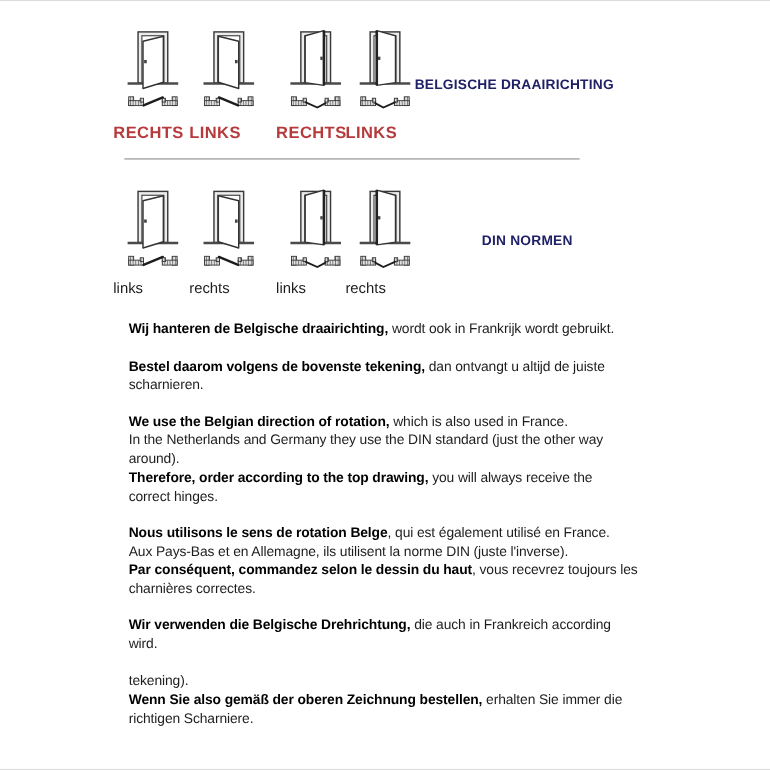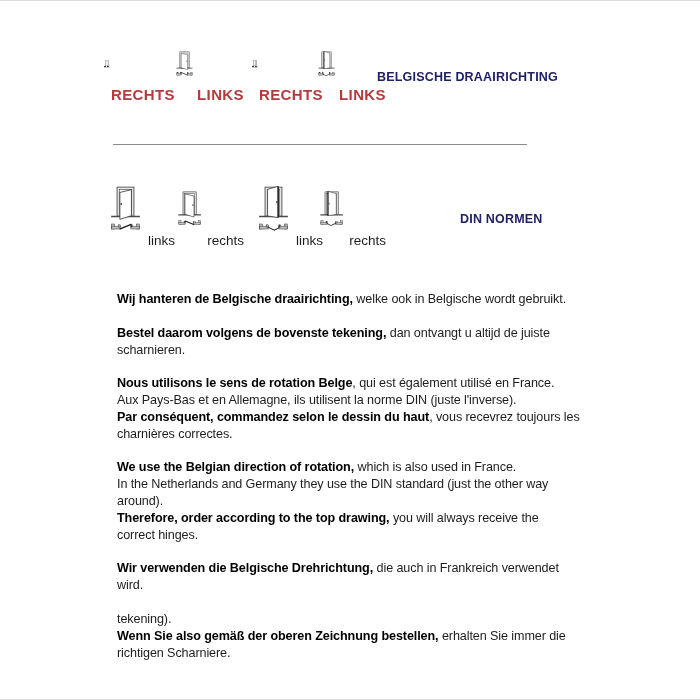--- a/index.html
+++ b/index.html
@@ -5,30 +5,30 @@
   html,body{margin:0;padding:0;background:#fff;}
   #canvas{position:relative;width:700px;height:700px;background:#ffffff;
           font-family:"Liberation Sans",sans-serif;overflow:hidden;}
   .hairline{position:absolute;left:0;width:700px;height:1px;background:#dcdcdc;}
   #hairline-top{top:0;}
   #hairline-bottom{top:699px;}
 
   .door-row{position:absolute;left:0;width:700px;height:0;}
   #belgian-row{top:25px;}
   #din-row{top:170px;}
-  .door-unit{position:absolute;top:0;width:72px;display:flex;flex-direction:row;align-items:flex-end;}
+  .door-unit{position:absolute;top:0;width:72px;display:flex;flex-direction:column;align-items:flex-start;}
   .door-art{width:72px;height:78px;display:block;}
   .door-label{text-align:center;white-space:nowrap;}
   .label-caps{margin-top:9px;color:var(--label-red,#b63a3c);font-weight:bold;font-size:15px;letter-spacing:.4px;}
   .label-lower{margin-top:6px;color:#1d1d1d;font-size:13.5px;}
 
   .section-heading{position:absolute;color:var(--heading-navy,#1f2166);font-weight:bold;
                    font-size:12.5px;letter-spacing:.2px;white-space:nowrap;}
   #belgian-heading{left:377px;top:70px;}
-  #din-heading{left:424px;top:212px;padding-left:36px;}
+  #din-heading{left:402px;top:212px;padding-left:36px;}
 
   #divider{position:absolute;left:113px;top:144px;width:414px;height:1px;background:var(--divider,#8c8c8c);}
 
   #text-block{position:absolute;left:117px;top:291px;width:500px;color:var(--body-text,#1d1d1d);
               font-size:12.6px;line-height:17px;letter-spacing:-0.1px;}
   #text-block p{margin:0 0 16px 0;}
   #text-block b{color:#000;}
   .hidden-defs{position:absolute;width:0;height:0;overflow:hidden;}
 </style>
 </head>
@@ -149,20 +149,20 @@
       <div class="door-unit" style="left: 314px;">
         <svg viewBox="0 0 72 78" class="door-art">
           <use href="#sym-back-hinge-right"></use>
         </svg>
         <div class="door-label label-lower">rechts</div>
       </div>
     </div>
   <span class="section-heading" id="din-heading">DIN NORMEN</span>
 
   <div id="text-block">
-      <p><b>Wij hanteren de Belgische draairichting,</b><span> welke ook in Belgische wordt gebruikt.</span><br><br><b>Bestel daarom volgens de bovenste tekening,</b><span> dan ontvangt u altijd de juiste</span><br><span>scharnieren.</span></p>
+      <p><b>Wij hanteren de Belgische draairichting,</b><span> wordt ook in Frankrijk wordt gebruikt.</span><br><br><b>Bestel daarom volgens de bovenste tekening,</b><span> dan ontvangt u altijd de juiste</span><br><span>scharnieren.</span></p>
+      <p><b>We use the Belgian direction of rotation,</b><span> which is also used in France.</span><br><span>In the Netherlands and Germany they use the DIN standard (just the other way</span><br><span>around).</span><br><b>Therefore, order according to the top drawing,</b><span> you will always receive the</span><br><span>correct hinges.</span></p>
       <p><b>Nous utilisons le sens de rotation Belge</b><span>, qui est également utilisé en France.</span><br><span>Aux Pays-Bas et en Allemagne, ils utilisent la norme DIN (juste l'inverse).</span><br><b>Par conséquent, commandez selon le dessin du haut</b><span>, vous recevrez toujours les</span><br><span>charnières correctes.</span></p>
-      <p><b>We use the Belgian direction of rotation,</b><span> which is also used in France.</span><br><span>In the Netherlands and Germany they use the DIN standard (just the other way</span><br><span>around).</span><br><b>Therefore, order according to the top drawing,</b><span> you will always receive the</span><br><span>correct hinges.</span></p>
-      <p><b>Wir verwenden die Belgische Drehrichtung,</b><span> die auch in Frankreich verwendet</span><br><span>wird.</span><br><br><span>tekening).</span><br><b>Wenn Sie also gemäß der oberen Zeichnung bestellen,</b><span> erhalten Sie immer die</span><br><span>richtigen Scharniere.</span></p>
+      <p><b>Wir verwenden die Belgische Drehrichtung,</b><span> die auch in Frankreich according</span><br><span>wird.</span><br><br><span>tekening).</span><br><b>Wenn Sie also gemäß der oberen Zeichnung bestellen,</b><span> erhalten Sie immer die</span><br><span>richtigen Scharniere.</span></p>
     </div>
 
   <div class="hairline" id="hairline-bottom"></div>
 </div>
 
 </body></html>

